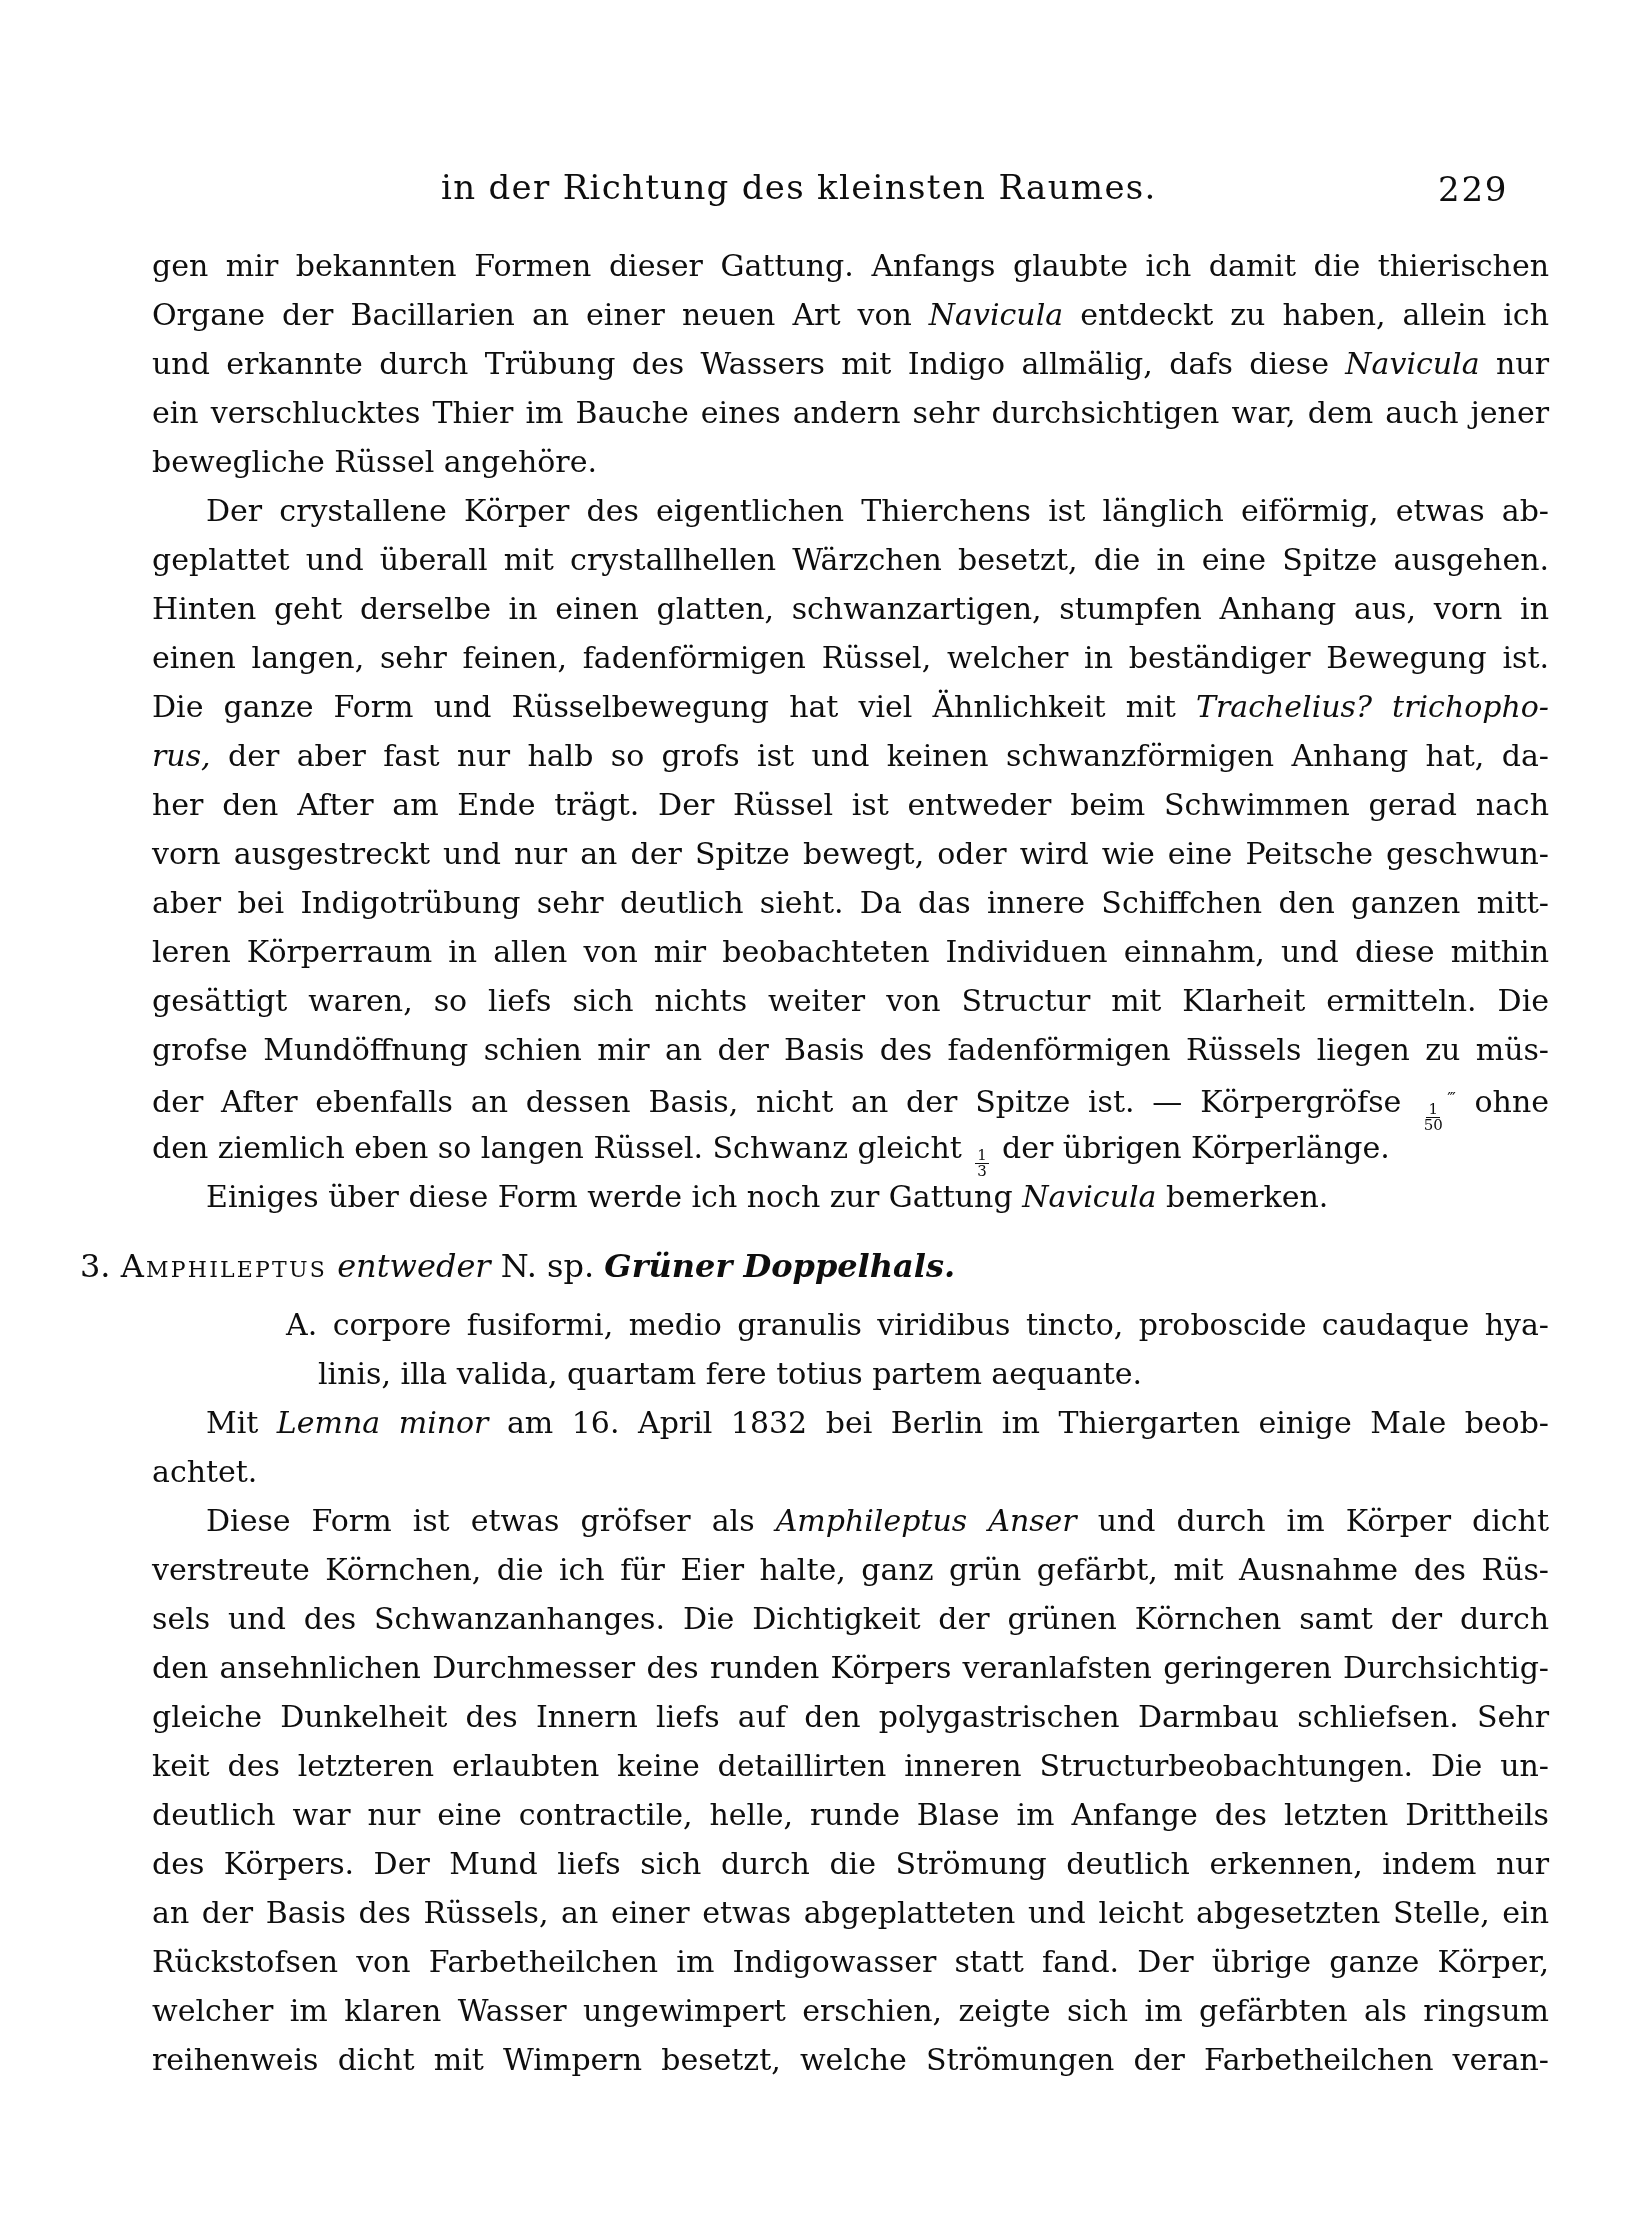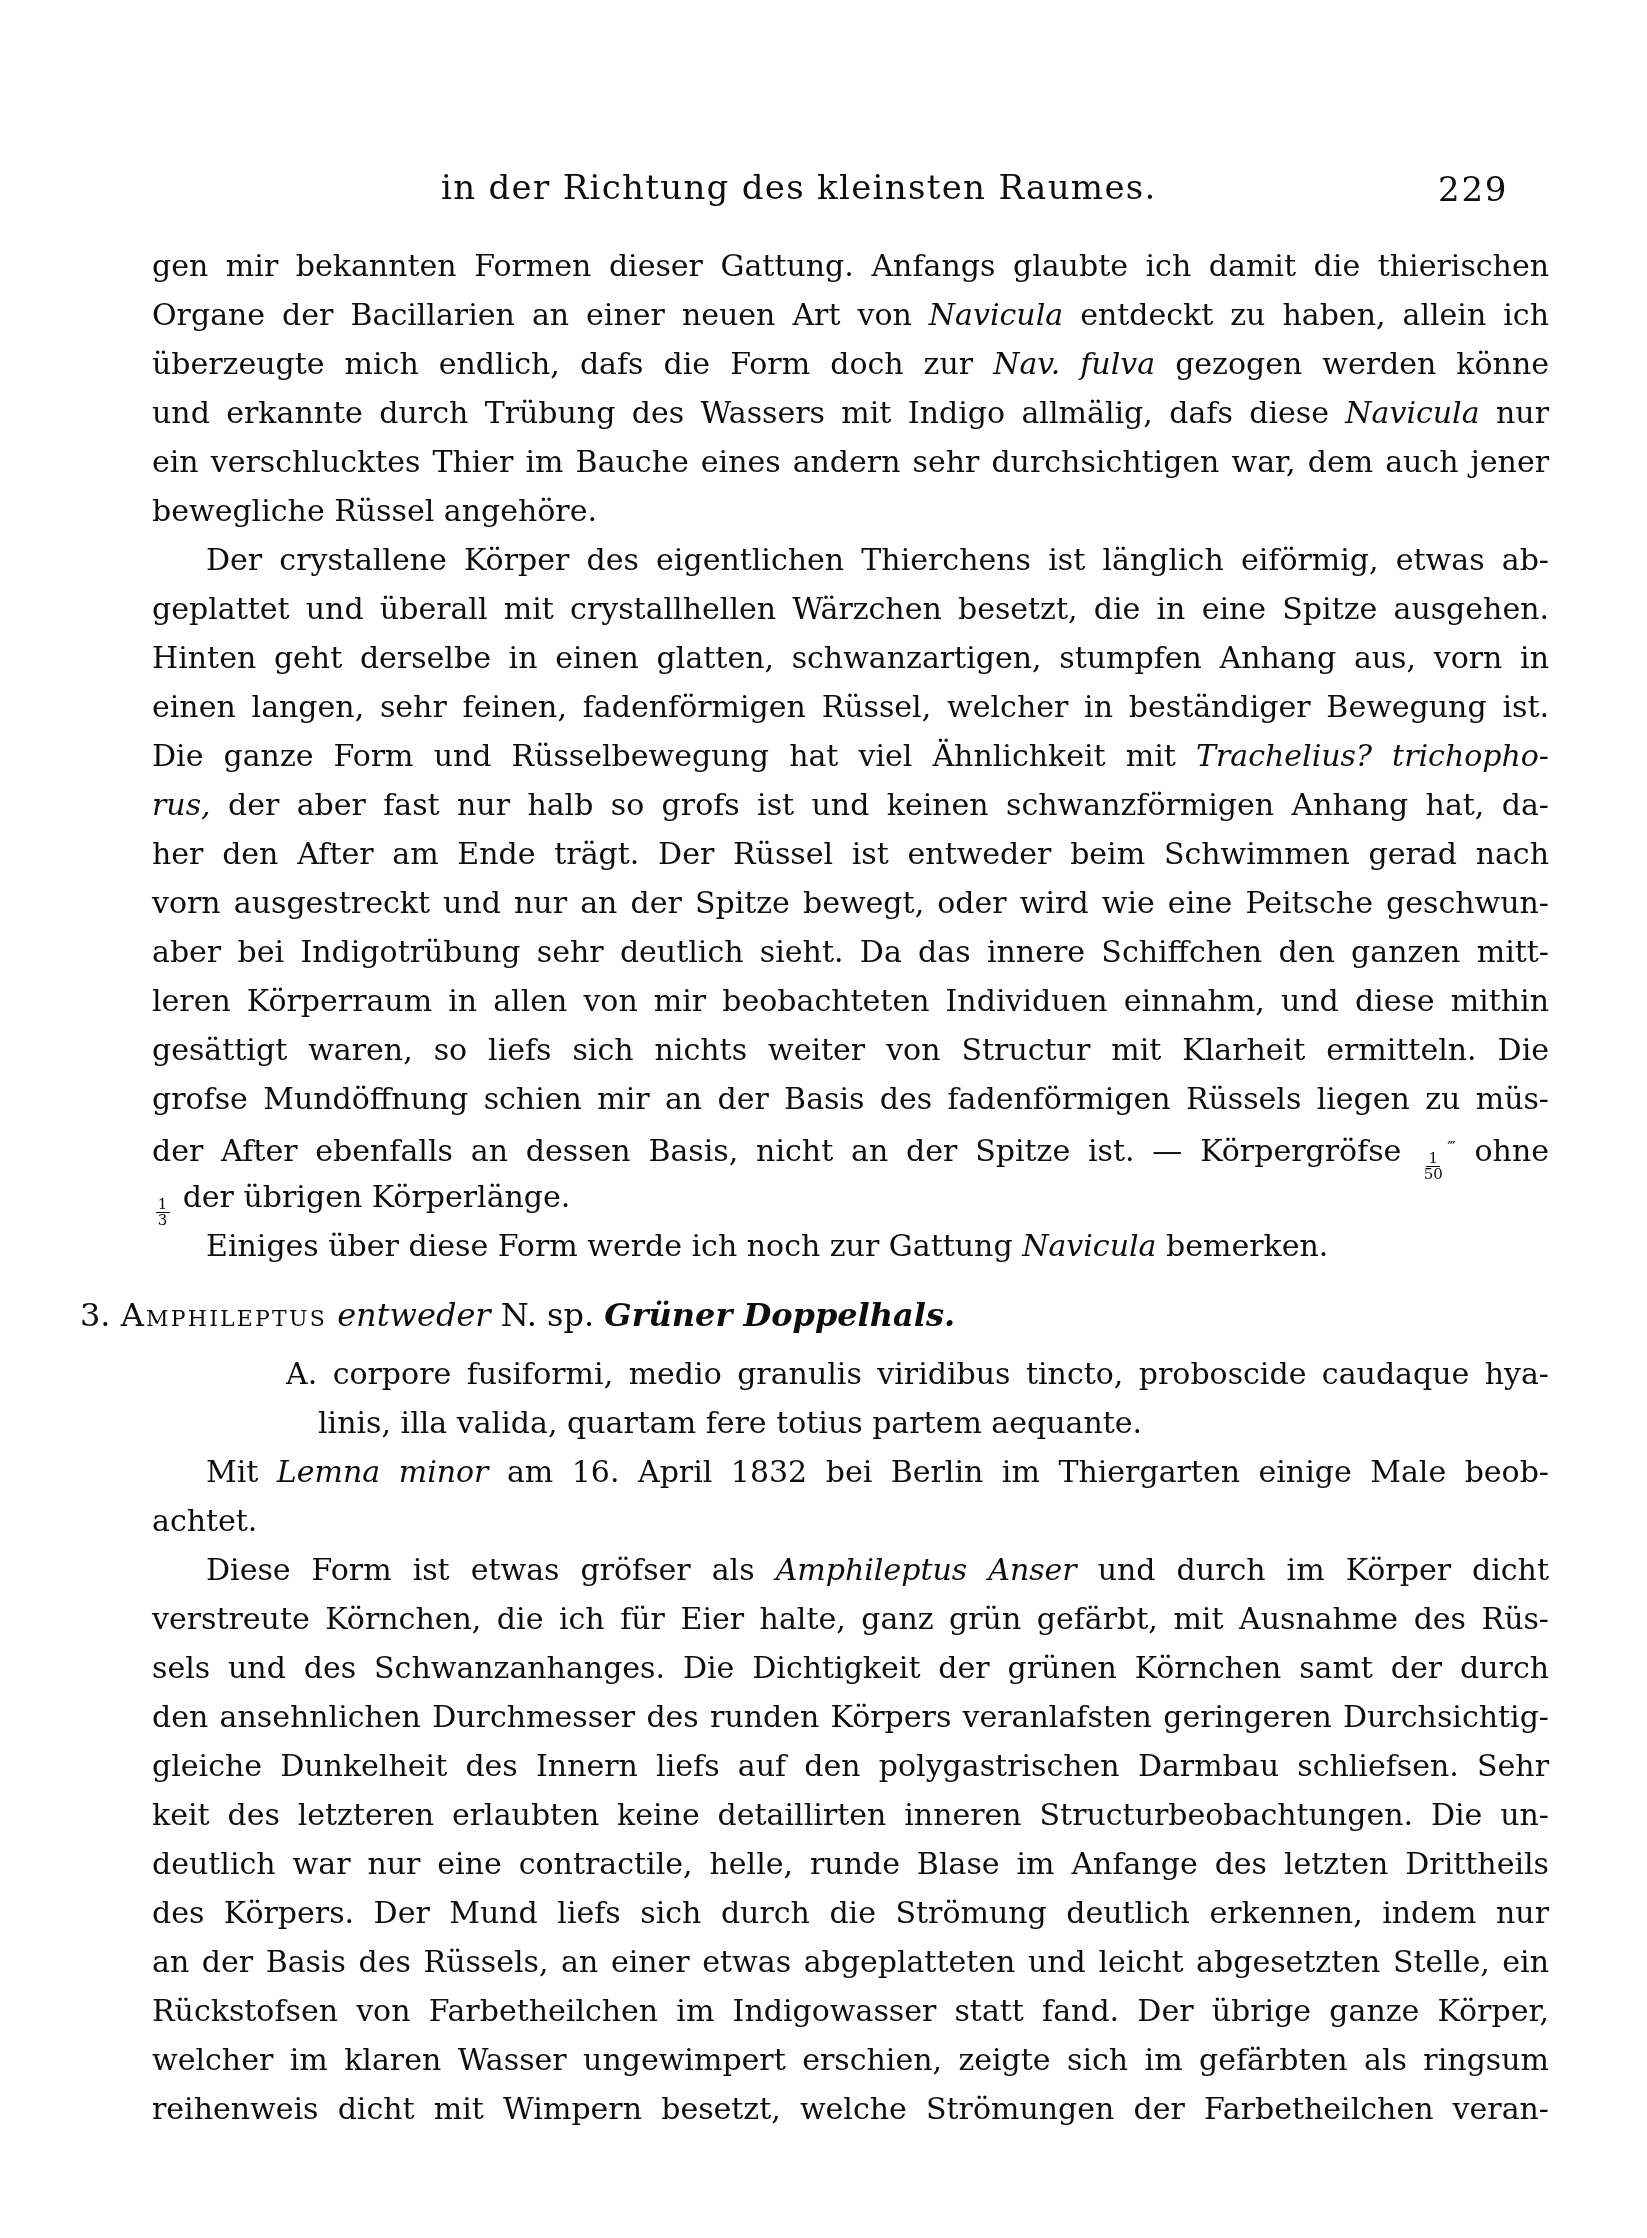--- a/index.html
+++ b/index.html
@@ -49,21 +49,20 @@
 </head>
 <body>
 
 <main class="page">
   <div class="running-head">in der Richtung des kleinsten Raumes.</div>
   <div class="page-number">229</div>
   <div class="textblock" id="textblock">
       <div class="block para">
         <div class="line"><span>gen mir bekannten Formen dieser Gattung.  Anfangs glaubte ich damit die thierischen</span></div>
         <div class="line"><span>Organe der Bacillarien an einer neuen Art von </span><span class="it">Navicula</span><span> entdeckt zu haben, allein ich</span></div>
-        <div class="line"><span>überzeugte mich endlich, dafs die Form doch zur </span><span class="it">Nav. fulva</span><span> gezogen werden könne</span></div>
         <div class="line"><span>und erkannte durch Trübung des Wassers mit Indigo allmälig, dafs diese </span><span class="it">Navicula</span><span> nur</span></div>
         <div class="line"><span>ein verschlucktes Thier im Bauche eines andern sehr durchsichtigen war, dem auch jener</span></div>
         <div class="line last"><span>bewegliche Rüssel angehöre.</span></div>
       </div>
       <div class="block para">
         <div class="line" style="text-indent: 54px;"><span>Der crystallene Körper des eigentlichen Thierchens ist länglich eiförmig, etwas ab-</span></div>
         <div class="line"><span>geplattet und überall mit crystallhellen Wärzchen besetzt, die in eine Spitze ausgehen.</span></div>
         <div class="line"><span>Hinten geht derselbe in einen glatten, schwanzartigen, stumpfen Anhang aus, vorn in</span></div>
         <div class="line"><span>einen langen, sehr feinen, fadenförmigen Rüssel, welcher in beständiger Bewegung ist.</span></div>
         <div class="line"><span>Die ganze Form und Rüsselbewegung hat viel Ähnlichkeit mit </span><span class="it">Trachelius? trichopho-</span></div>
@@ -71,21 +70,21 @@
         <div class="line"><span>her den After am Ende trägt.  Der Rüssel ist entweder beim Schwimmen gerad nach</span></div>
         <div class="line"><span>vorn ausgestreckt und nur an der Spitze bewegt, oder wird wie eine Peitsche geschwun-</span></div>
         <div class="line"><span>aber bei Indigotrübung sehr deutlich sieht.  Da das innere Schiffchen den ganzen mitt-</span></div>
         <div class="line"><span>leren Körperraum in allen von mir beobachteten Individuen einnahm, und diese mithin</span></div>
         <div class="line"><span>gesättigt waren, so liefs sich nichts weiter von Structur mit Klarheit ermitteln.  Die</span></div>
         <div class="line"><span>grofse Mundöffnung schien mir an der Basis des fadenförmigen Rüssels liegen zu müs-</span></div>
         <div class="line"><span>der After ebenfalls an dessen Basis, nicht an der Spitze ist. — Körpergröfse </span><span class="frac">
             <span class="num">1</span>
             <span class="den">50</span>
           </span><span class="pr">‴</span><span> ohne</span></div>
-        <div class="line last"><span class="frac">
+        <div class="line last"><span>den ziemlich eben so langen Rüssel.  Schwanz gleicht </span><span class="frac">
             <span class="num">1</span>
             <span class="den">3</span>
           </span><span> der übrigen Körperlänge.</span></div>
       </div>
       <div class="block para">
         <div class="line last" style="text-indent: 54px;"><span>Einiges über diese Form werde ich noch zur Gattung </span><span class="it">Navicula</span><span> bemerken.</span></div>
       </div>
       <div class="block heading">
         <div class="line last" style="text-indent: -72px;"><span>3. </span><span class="sc">Amphileptus</span><span> </span><span class="it">entweder</span><span> N. sp.  </span><span class="it bd">Grüner Doppelhals.</span></div>
       </div>

